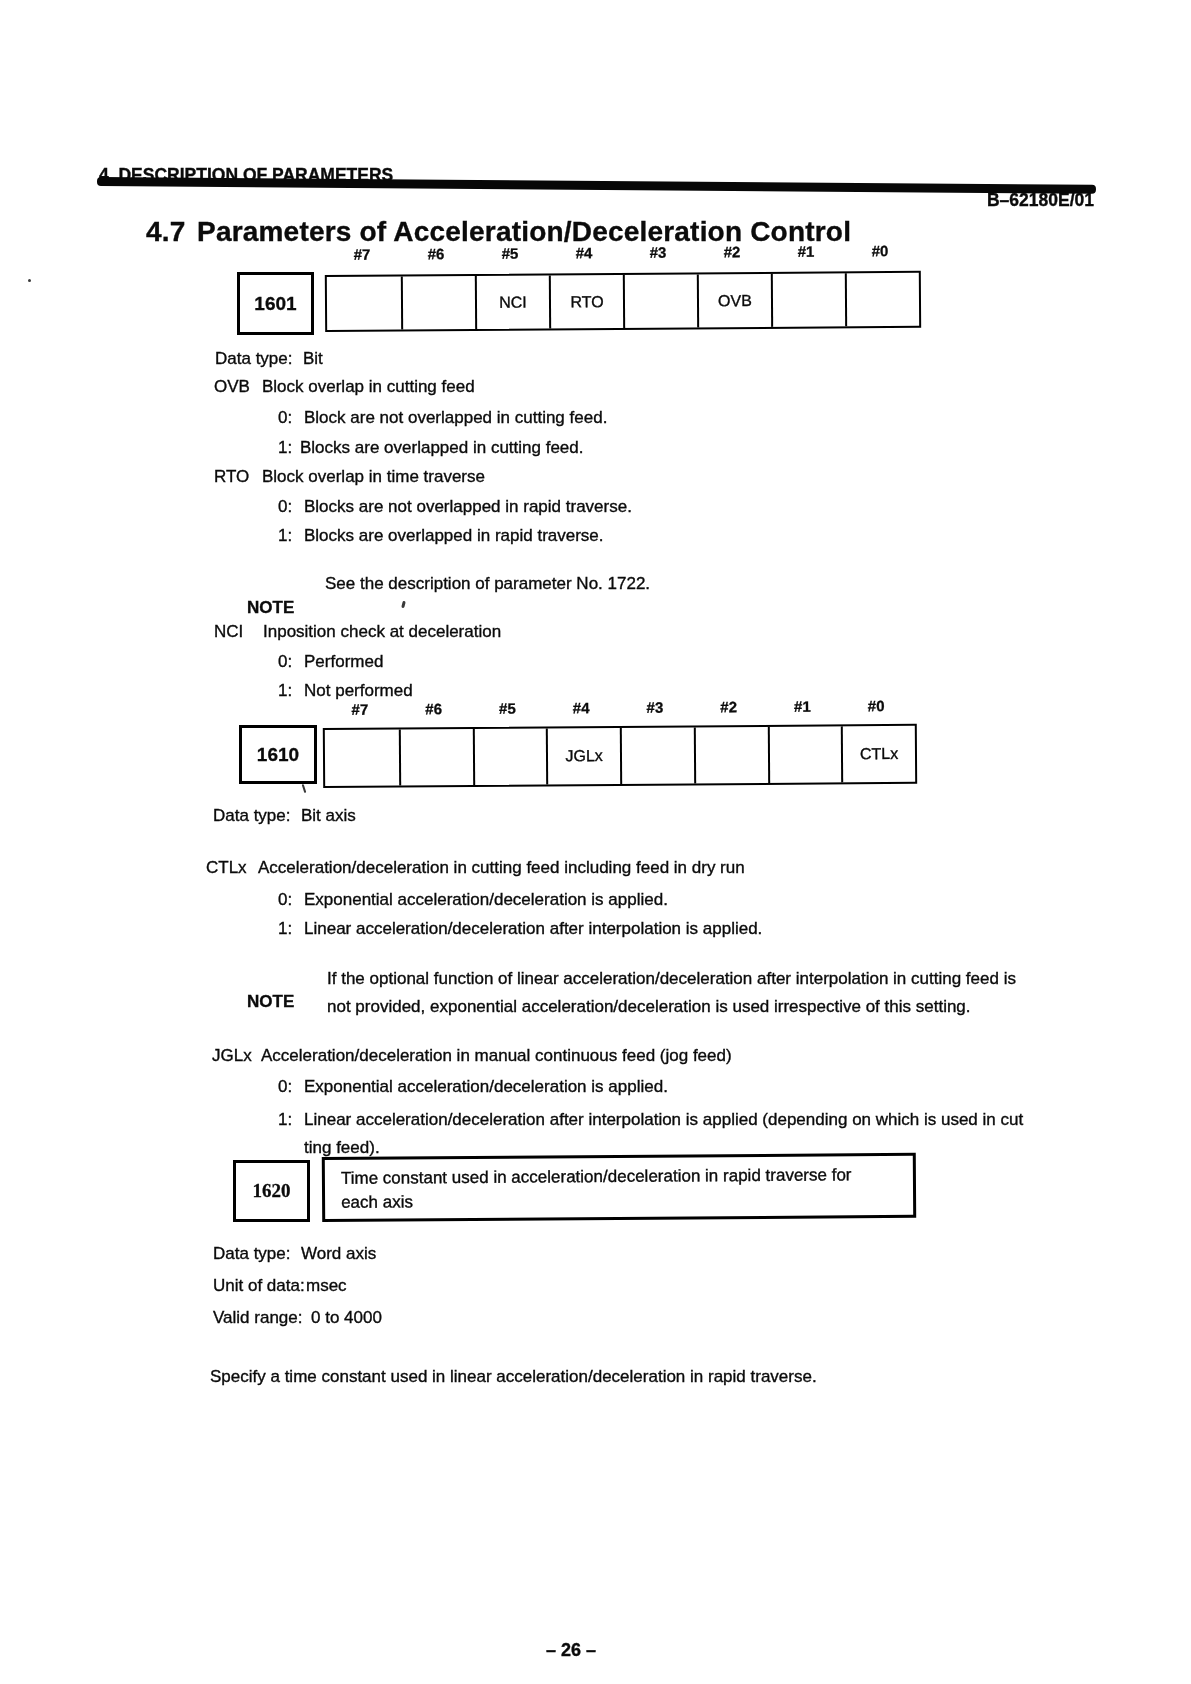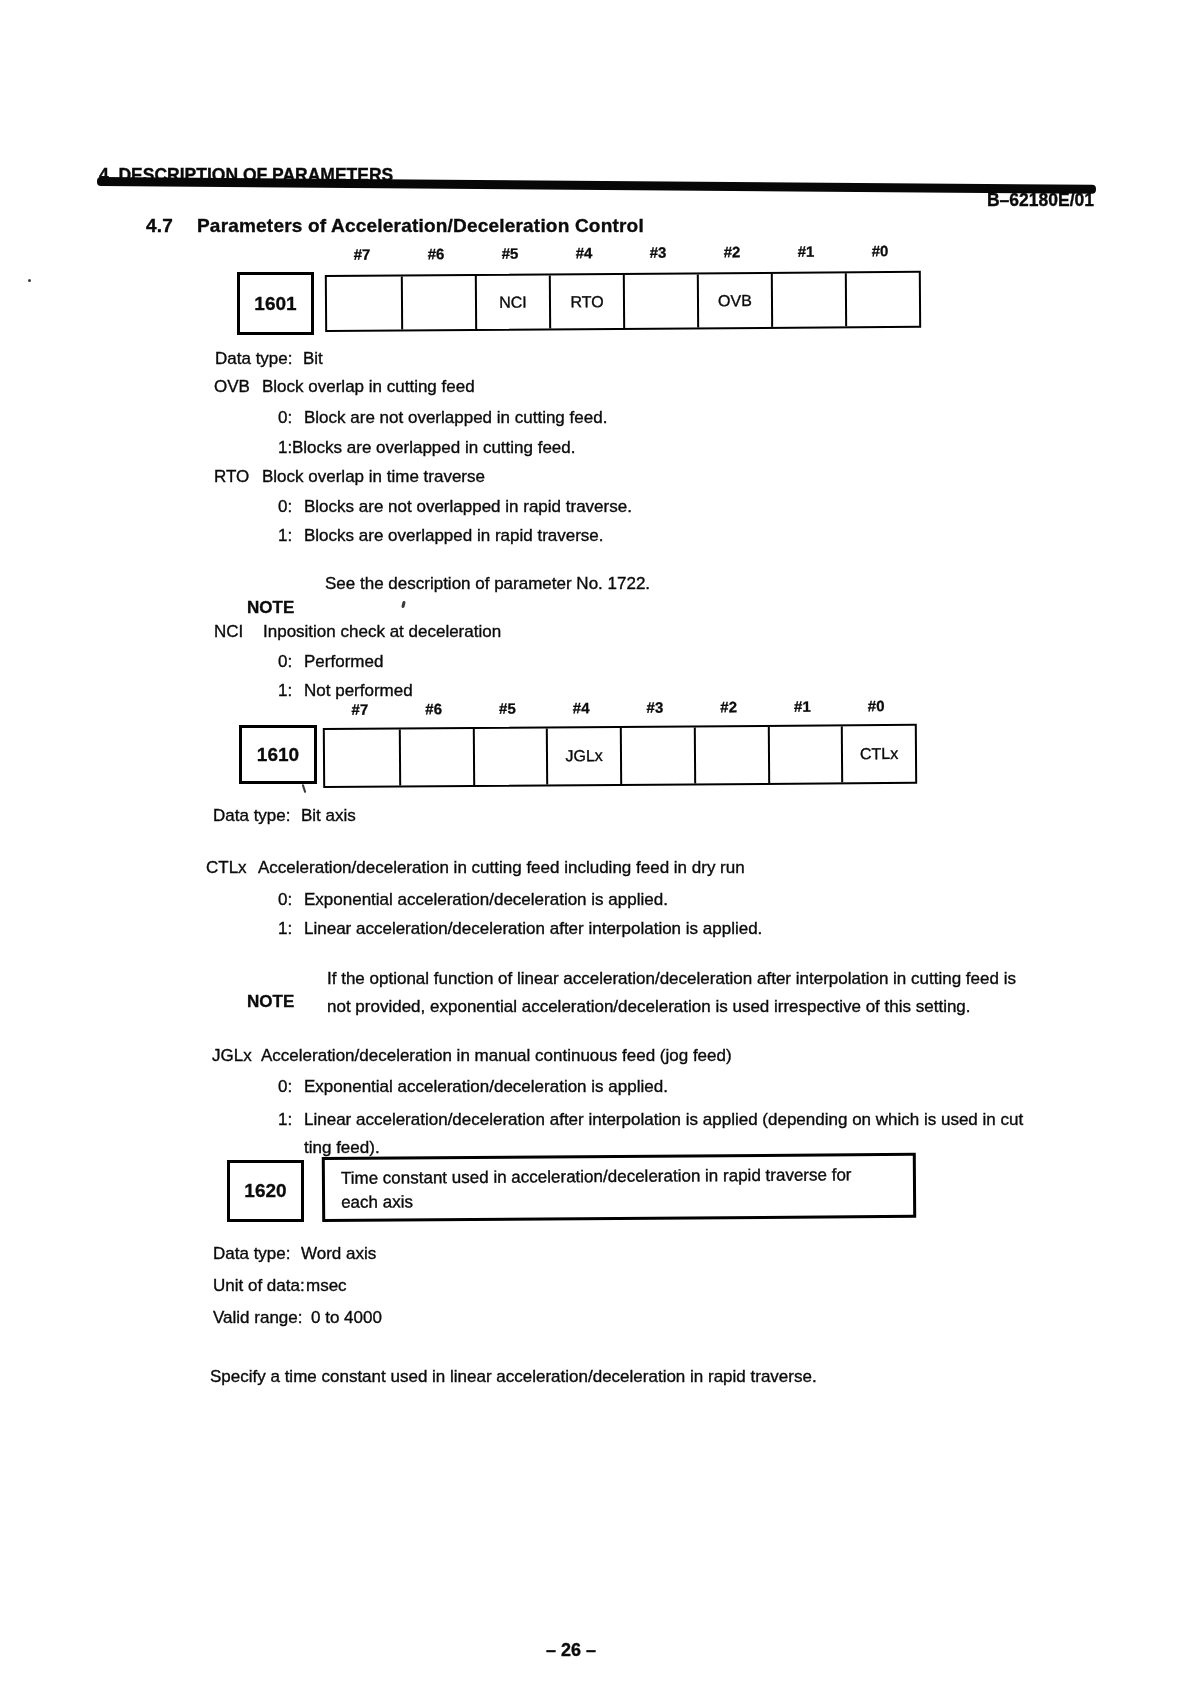--- a/index.html
+++ b/index.html
@@ -2,21 +2,21 @@
 <html><head>
 <meta charset="utf-8">
 <style>
   html,body{margin:0;padding:0;}
   body{width:1191px;height:1684px;position:relative;background:#ffffff;overflow:hidden;}
   .abs{position:absolute;}
   .t{font-family:"Liberation Sans",sans-serif;font-size:17px;line-height:1.2;color:#0b0b0b;
      -webkit-text-stroke:0.35px #0b0b0b;white-space:nowrap;}
   .b{font-weight:bold;margin-top:24px;}
   .hdr{font-size:17.5px;}
-  .title{font-size:19px;letter-spacing:0.2px;}
+  .title{font-size:28px;letter-spacing:0.2px;}
   .rule{background:#070707;border-radius:4px;transform:rotate(0.45deg);transform-origin:left center;}
   .pbox{border:3px solid #000;display:flex;align-items:center;justify-content:center;
         font-family:"Liberation Sans",sans-serif;font-weight:bold;font-size:19px;color:#0b0b0b;
         -webkit-text-stroke:0.3px #0b0b0b;background:#fff;}
   .bitlabels{display:grid;grid-template-columns:repeat(8,1fr);text-align:center;
         font-family:"Liberation Sans",sans-serif;font-weight:bold;font-size:15px;color:#0b0b0b;
         -webkit-text-stroke:0.3px #0b0b0b;}
   .bitrow{display:grid;grid-template-columns:repeat(8,1fr);border:2.5px solid #000;background:#fff;}
   .bitrow .cell{border-left:2px solid #000;display:flex;align-items:center;justify-content:center;
         font-family:"Liberation Sans",sans-serif;font-size:16px;color:#0b0b0b;
@@ -61,21 +61,21 @@
 </div>
 
 <div class="abs t" style="left:215px;top:349px;">Data type:</div>
 <div class="abs t" style="left:303px;top:349px;">Bit</div>
 
 <div class="abs t" style="left:214px;top:377px;">OVB</div>
 <div class="abs t" style="left:262px;top:377px;">Block overlap in cutting feed</div>
 <div class="abs t" style="left:278px;top:408px;">0:</div>
 <div class="abs t" style="left:304px;top:408px;">Block are not overlapped in cutting feed.</div>
 <div class="abs t" style="left:278px;top:438px;">1:</div>
-<div class="abs t" style="left:292px;top:438px;">Blocks are overlapped in cutting feed.</div>
+<div class="abs t" style="left:300px;top:438px;">Blocks are overlapped in cutting feed.</div>
 
 <div class="abs t" style="left:214px;top:467px;">RTO</div>
 <div class="abs t" style="left:262px;top:467px;">Block overlap in time traverse</div>
 <div class="abs t" style="left:278px;top:497px;">0:</div>
 <div class="abs t" style="left:304px;top:497px;">Blocks are not overlapped in rapid traverse.</div>
 <div class="abs t" style="left:278px;top:526px;">1:</div>
 <div class="abs t" style="left:304px;top:526px;">Blocks are overlapped in rapid traverse.</div>
 
 <div class="abs t b" style="left:247px;top:574px;">NOTE</div>
 <div class="abs t" style="left:325px;top:574px;">See the description of parameter No. 1722.</div>
@@ -124,21 +124,21 @@
 <div class="abs t" style="left:327px;top:997px;">not provided, exponential acceleration/deceleration is used irrespective of this setting.</div>
 
 <div class="abs t" style="left:212px;top:1046px;">JGLx</div>
 <div class="abs t" style="left:261px;top:1046px;">Acceleration/deceleration in manual continuous feed (jog feed)</div>
 <div class="abs t" style="left:278px;top:1077px;">0:</div>
 <div class="abs t" style="left:304px;top:1077px;">Exponential acceleration/deceleration is applied.</div>
 <div class="abs t" style="left:278px;top:1110px;">1:</div>
 <div class="abs t" style="left:304px;top:1110px;">Linear acceleration/deceleration after interpolation is applied (depending on which is used in cut</div>
 <div class="abs t" style="left:304px;top:1138px;text-align:right;">ting feed).</div>
 
-<div class="abs pbox" style="left:227px;top:1160px;width:71px;height:56px;">1620</div>
+<div class="abs pbox" style="left:233px;top:1160px;width:71px;height:56px;font-family:Liberation Serif, serif;">1620</div>
 <div class="abs descbox tilt" style="left:322px;top:1157px;width:572px;height:52px;">
   <div>Time constant used in acceleration/deceleration in rapid traverse for</div>
   <div>each axis</div>
 </div>
 
 <div class="abs t" style="left:213px;top:1244px;">Data type:</div>
 <div class="abs t" style="left:301px;top:1244px;">Word axis</div>
 <div class="abs t" style="left:213px;top:1276px;">Unit of data:</div>
 <div class="abs t" style="left:306px;top:1276px;">msec</div>
 <div class="abs t" style="left:213px;top:1308px;">Valid range:</div>

